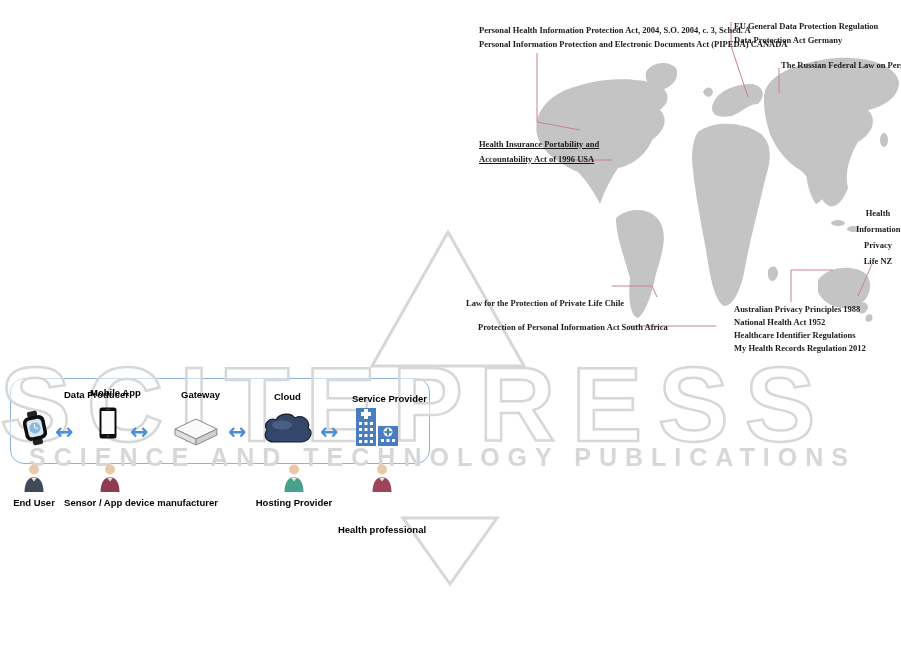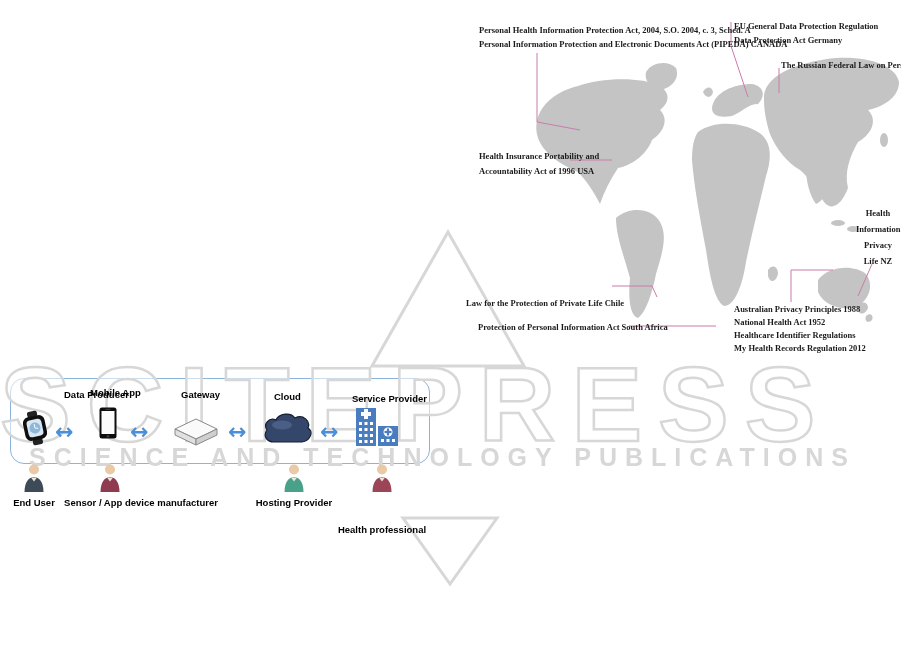--- a/index.html
+++ b/index.html
@@ -15,21 +15,21 @@
   .wm-sub{position:absolute;left:0;top:443px;width:885px;text-align:center;
     font:bold 25px "Liberation Sans",sans-serif;letter-spacing:8px;white-space:nowrap;
     color:#d7d7d7;z-index:2;}
 
   
   .map-label{position:absolute;font:bold 8.5px "Liberation Serif",serif;color:#1a1a1a;
     line-height:14px;white-space:nowrap;z-index:3;}
   .lbl-canada{left:479px;top:23px;}
   .lbl-eu{left:734px;top:19px;}
   .lbl-russia{left:781px;top:58px;}
-  .lbl-usa{left:479px;top:149px;line-height:15px;}
+  .lbl-usa{left:479px;top:137px;line-height:15px;text-decoration:underline;}
   .lbl-nz{left:856px;top:205px;line-height:16px;text-align:center;width:44px;}
   .lbl-chile{left:466px;top:296px;}
   .lbl-sa{left:478px;top:320px;}
   .lbl-au{left:734px;top:303px;line-height:13px;}
 
   
   .flow-box{position:absolute;left:10px;top:378px;width:418px;height:84px;
     border:1.5px solid #8ab4dc;border-radius:14px;z-index:1;background:transparent;}
   .node-label{position:absolute;font:bold 9.5px "Liberation Sans",sans-serif;color:#000;
     z-index:3;white-space:nowrap;}

